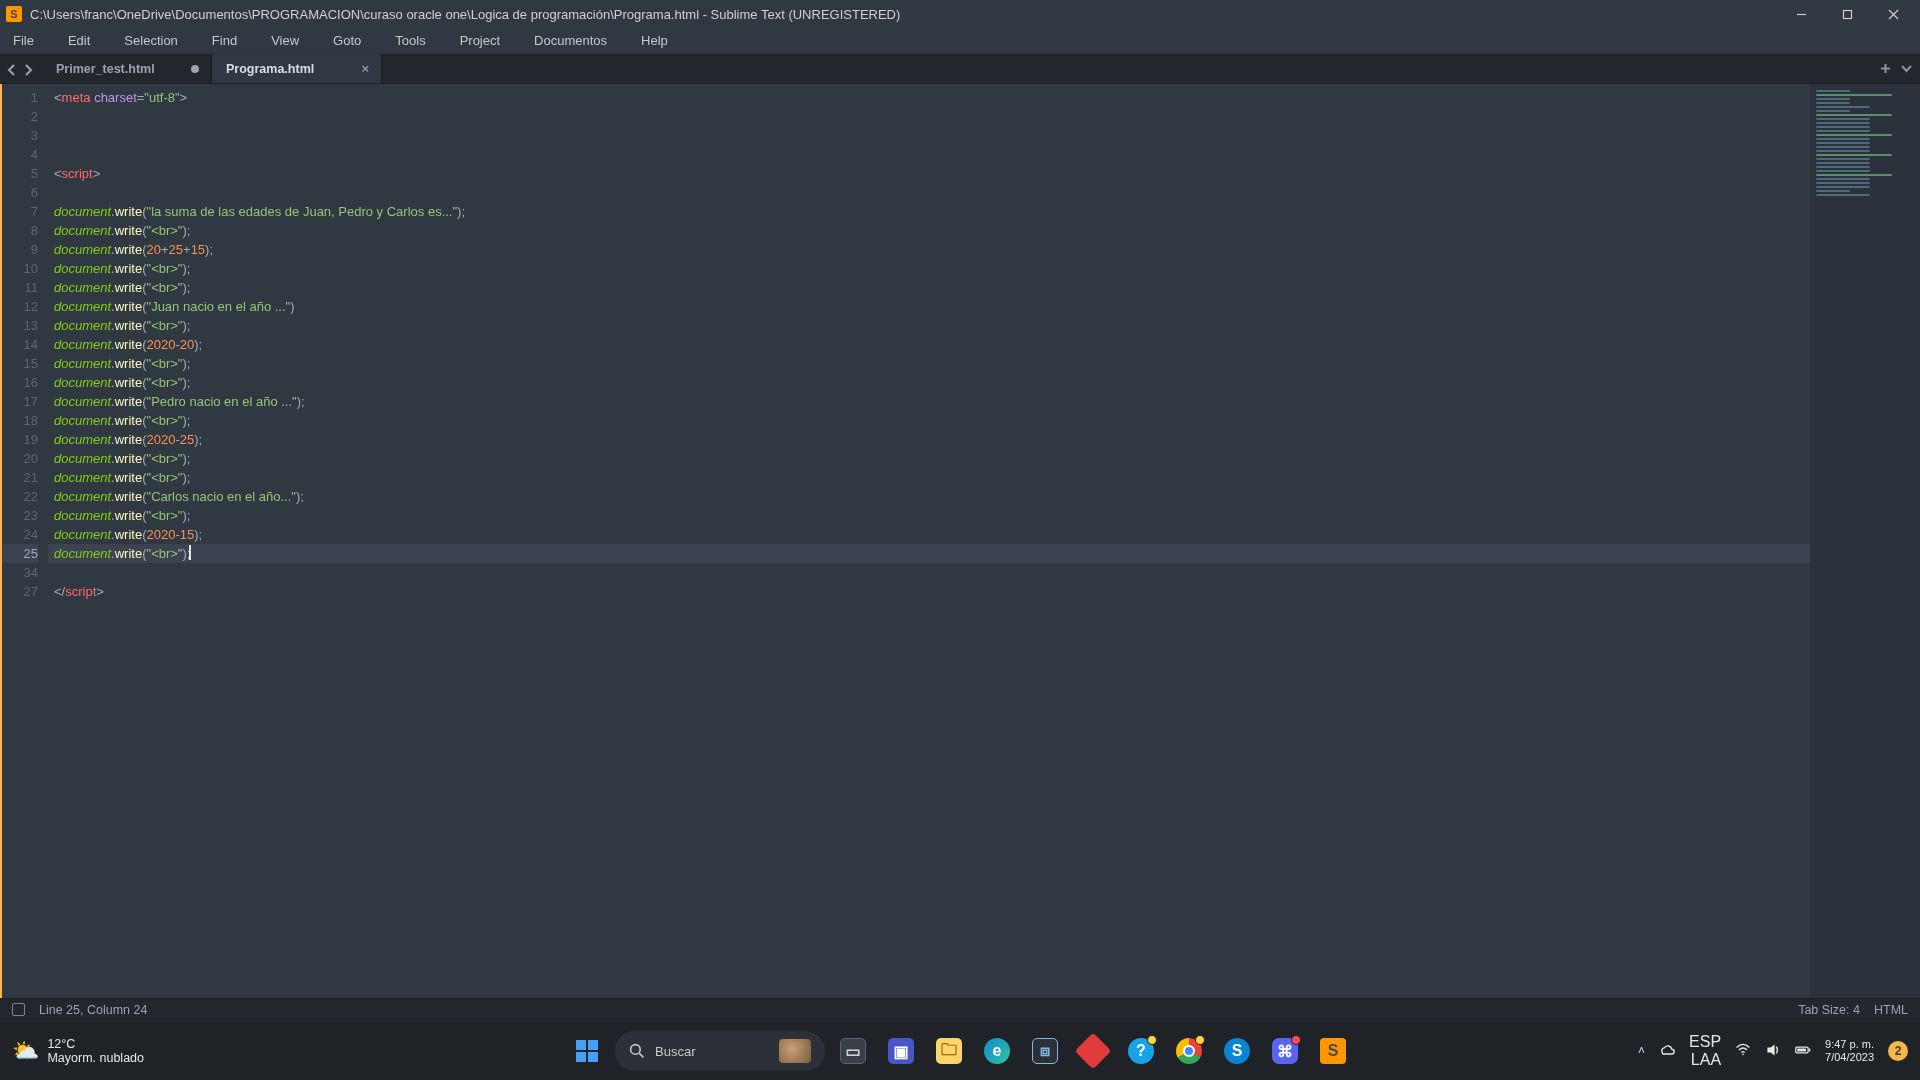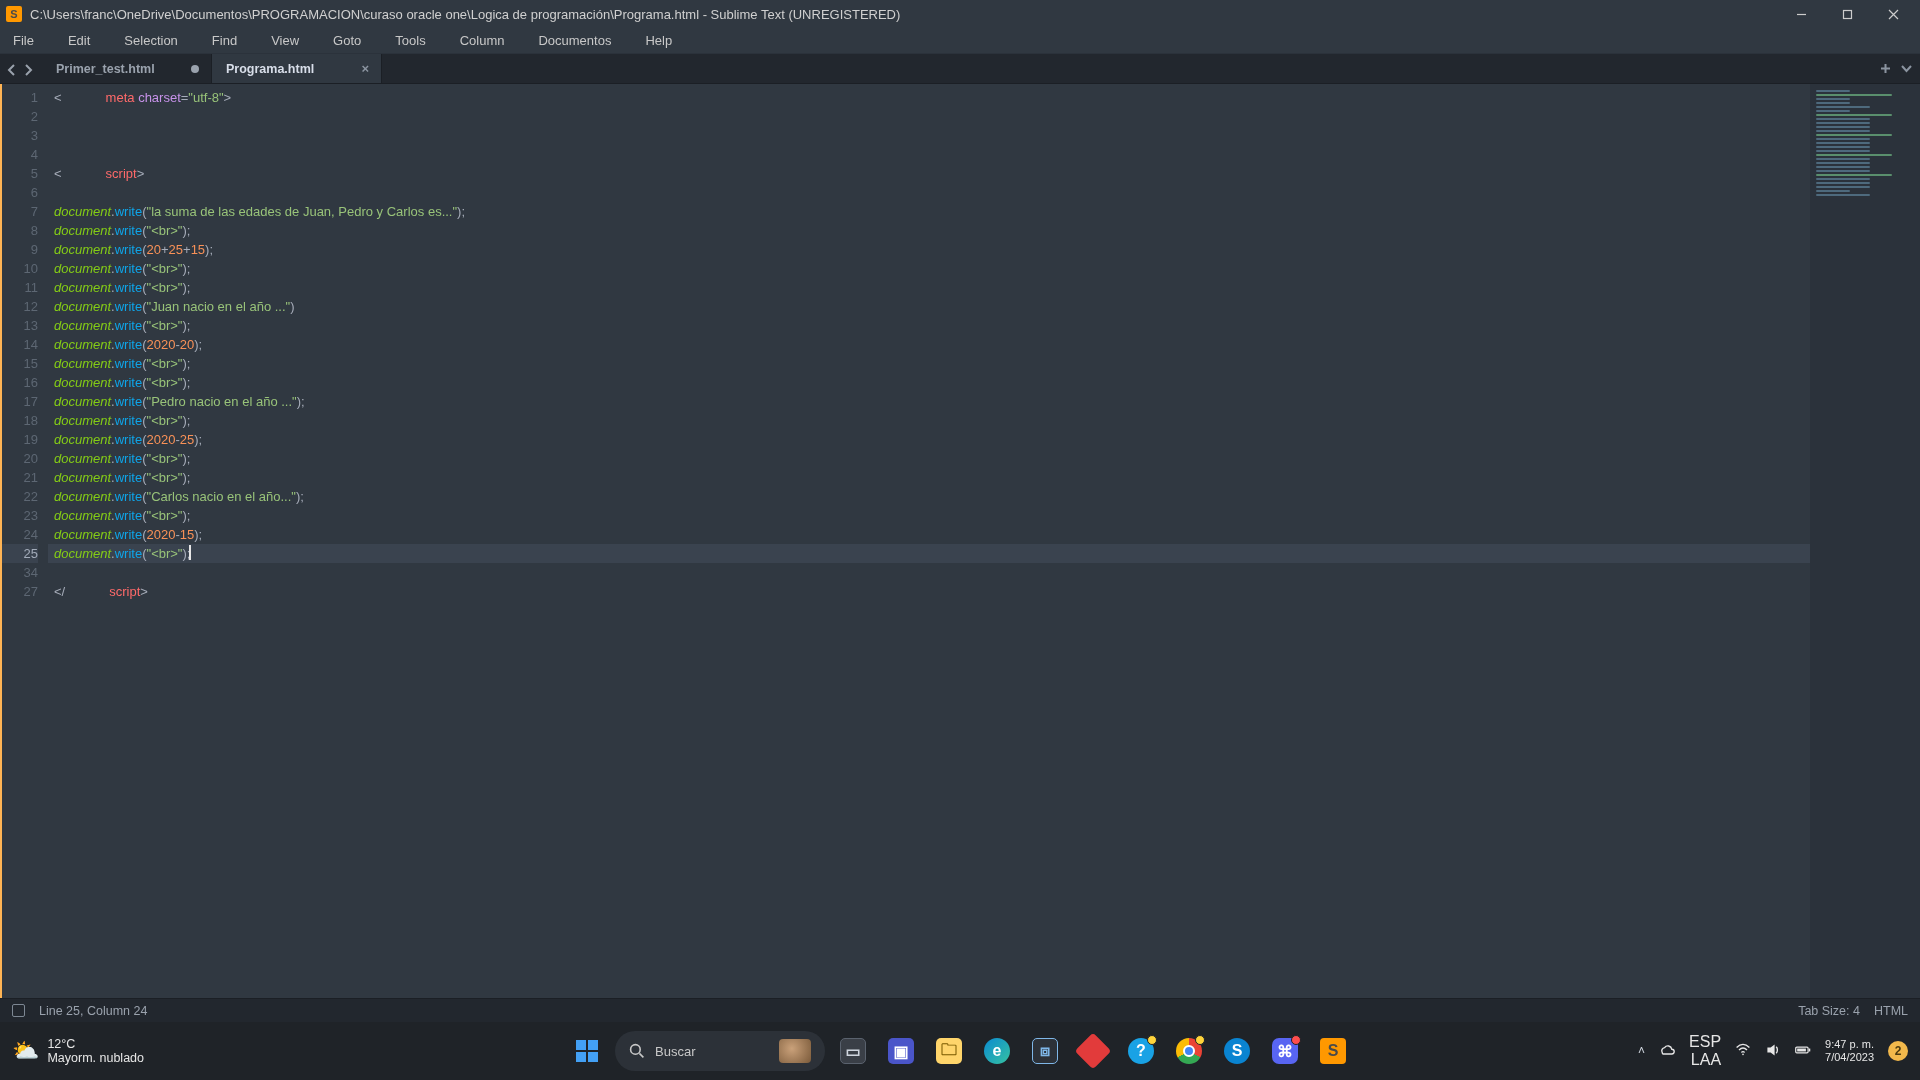--- a/index.html
+++ b/index.html
@@ -74,25 +74,25 @@
 }
 .gutter .ln { height: 19px; }
 .gutter .ln.current { background: #3a434f; color: #a2abb9; }
 .code {
   flex: 1; padding: 4px 0; font: 13px/19px Consolas, "Courier New", monospace;
   white-space: pre; color: #d8dee9; position: relative;
 }
 .code .row { height: 19px; padding-left: 6px; }
 .code .row.current { background: #3a434f; }
 .tok-punc  { color: #a6acb9; }
-.tok-tag   { color: #ff6a6a; margin-left: 44px; }
+.tok-tag   { color: #ff6a6a; }
 .tok-attr  { color: #c792ea; }
 .tok-str   { color: #98c379; }
 .tok-obj   { color: #84cc16; font-style: italic; }
-.tok-func  { color: #0ea5e9; }
+.tok-func  { color: #fef9c3; }
 .tok-num   { color: #f99157; }
 .caret {
   display: inline-block; width: 1.5px; height: 15px; background: #e6e6e6;
   vertical-align: -2px; margin-left: -1px;
   animation: blink 1s steps(1) infinite;
 }
 @keyframes blink { 50% { opacity: 0; } }
 
 .minimap {
   width: 110px; background: #2b323b;
@@ -102,21 +102,21 @@
   height: 2px; margin-bottom: 2px; border-radius: 1px;
   background: #4e6a7d;
 }
 .minimap .mline.short { width: 35%; }
 .minimap .mline.med  { width: 55%; }
 .minimap .mline.long { width: 78%; background: #5a8f6d; }
 
 
 .statusbar {
   height: 24px; background: #22272e; color: #9aa2ad; font-size: 12.5px;
-  display: flex; align-items: center; padding: 4px 12px; gap: 14px;
+  display: flex; padding: 4px 12px; gap: 14px;
   border-top: 1px solid #1b1f25;
 }
 .statusbar .sb-icon {
   width: 13px; height: 13px; border: 1.5px solid #7d8793; border-radius: 2px;
 }
 .statusbar .spacer { flex: 1; }
 
 
 .taskbar {
   position: absolute; left: 0; bottom: 0; width: 1920px; height: 58px;
@@ -210,21 +210,21 @@
   </div>
 
   <div class="menubar" id="menubar">
       <div class="menu-item">File</div>
       <div class="menu-item">Edit</div>
       <div class="menu-item">Selection</div>
       <div class="menu-item">Find</div>
       <div class="menu-item">View</div>
       <div class="menu-item">Goto</div>
       <div class="menu-item">Tools</div>
-      <div class="menu-item">Column</div>
+      <div class="menu-item">Project</div>
       <div class="menu-item">Documentos</div>
       <div class="menu-item">Help</div>
     </div>
 
   <div class="tabbar">
     <div class="tab-nav">
       <span class="navbtn"><svg viewBox="0 0 12 12">
             <path d="M8 1 L3 6 L8 11"></path>
           </svg></span>
       <span class="navbtn"><svg viewBox="0 0 12 12">

